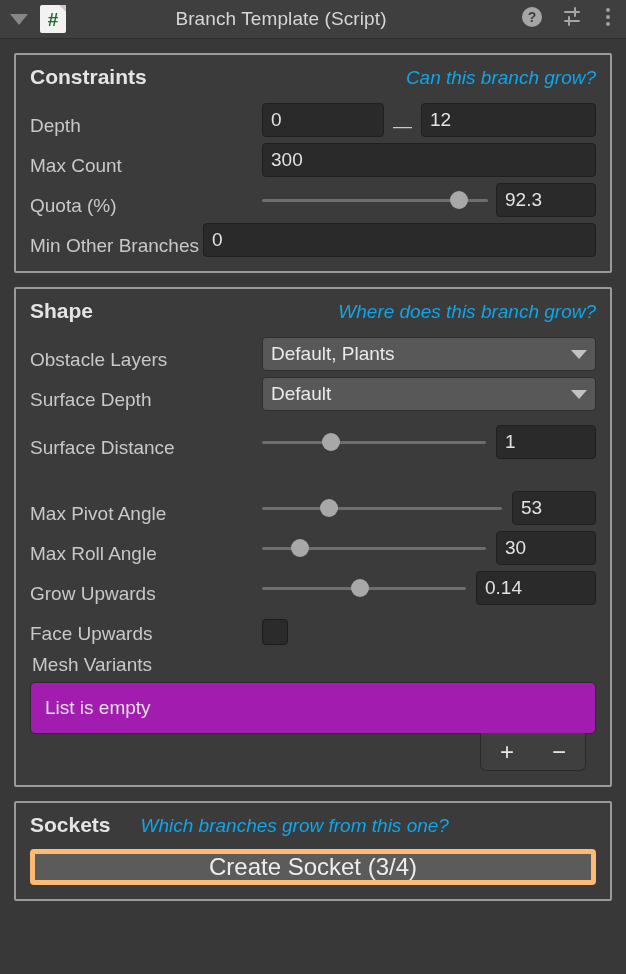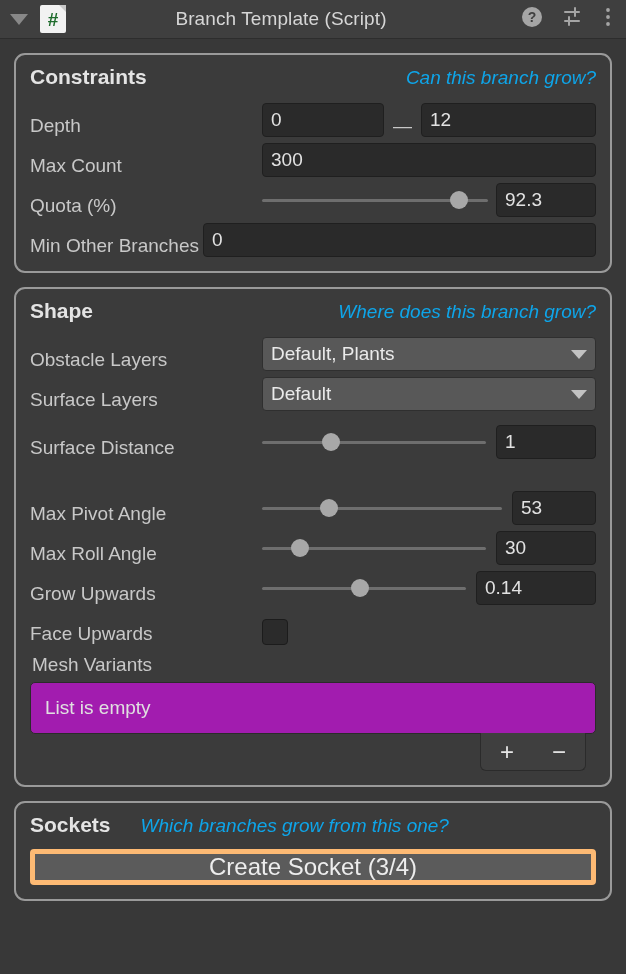--- a/index.html
+++ b/index.html
@@ -57,21 +57,21 @@
     padding-right: 40px;
     letter-spacing: 0.1px;
   }
   .header-icons { display: flex; align-items: center; gap: 18px; }
   .ic { opacity: 0.78; }
 
   
   .panel {
     margin: 14px 14px 0 14px;
     border: 2px solid #9a9a9a;
-    border-radius: 11px;
+    border-radius: 2px;
     background: #3b3b3b;
     padding: 10px 14px 14px 14px;
   }
   .panel.sockets { margin-bottom: 14px; }
 
   .sec-head {
     display: flex;
     align-items: baseline;
     margin-bottom: 8px;
   }
@@ -293,21 +293,21 @@
 
   <div class="row">
     <span class="label w-fix">Obstacle Layers</span>
     <span class="dropdown">
       <span>Default, Plants</span>
       <span class="dd-arrow"></span>
     </span>
   </div>
 
   <div class="row">
-    <span class="label w-fix">Surface Layers</span>
+    <span class="label w-fix">Surface Depth</span>
     <span class="dropdown">
       <span>Default</span>
       <span class="dd-arrow"></span>
     </span>
   </div>
 
   <div class="row" style="margin-top:8px">
     <span class="label w-fix">Surface Distance</span>
     <span class="slider" style="flex:1; margin-right:10px">
       <span class="track"></span>

